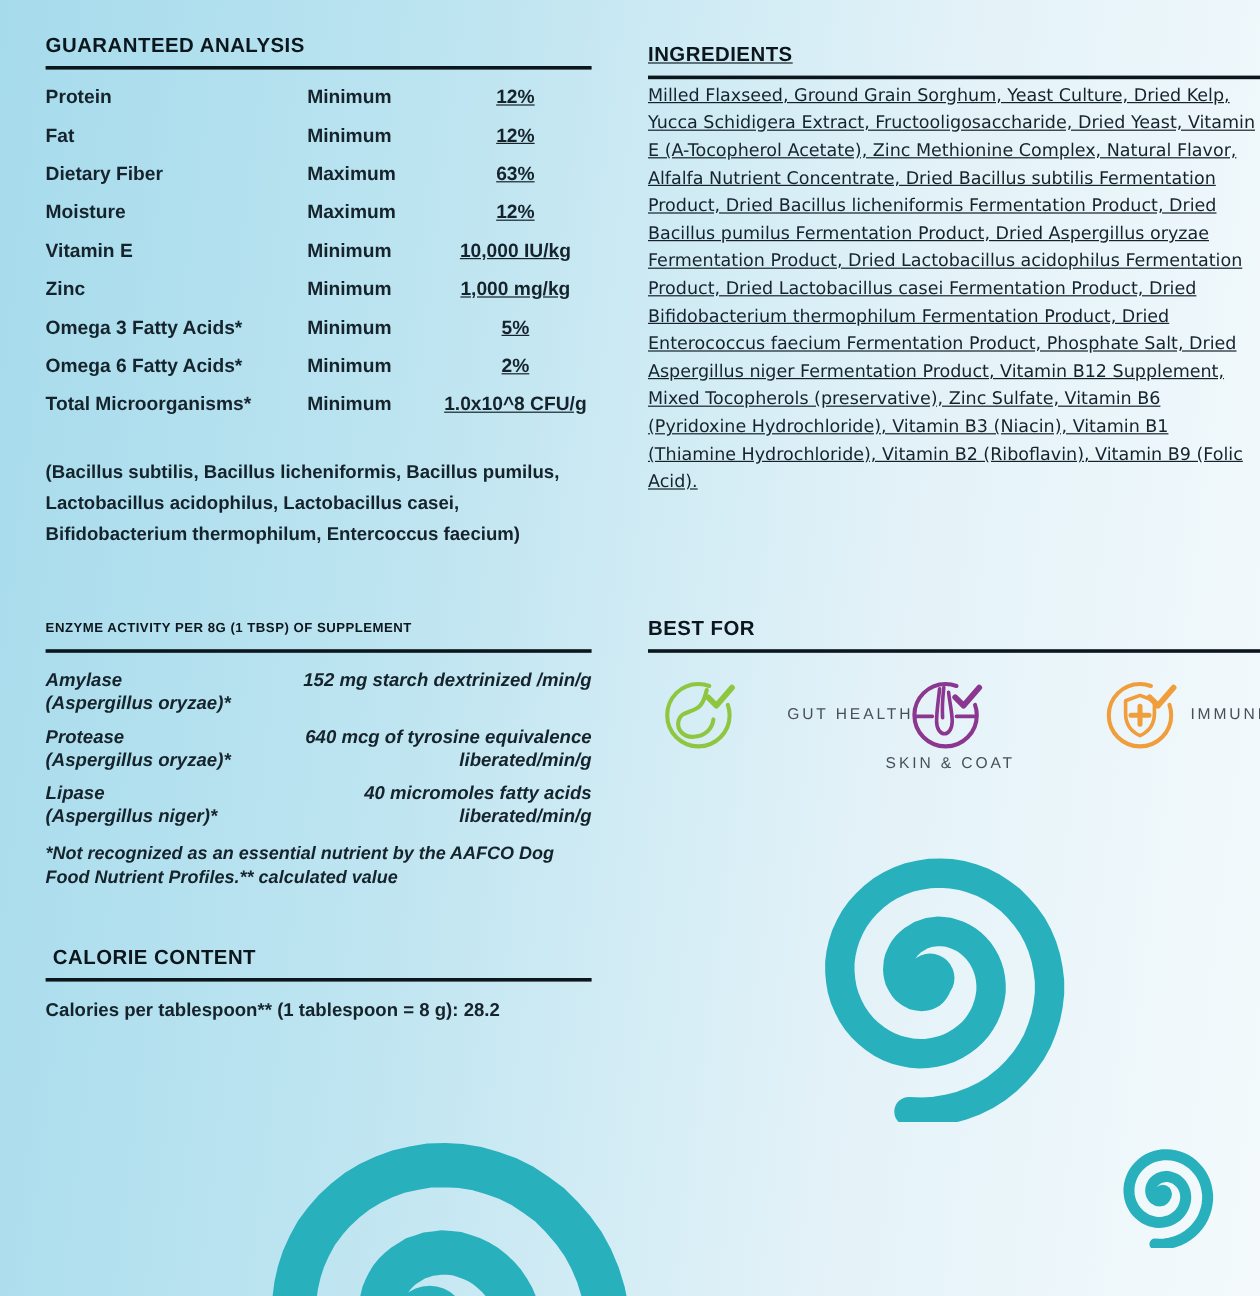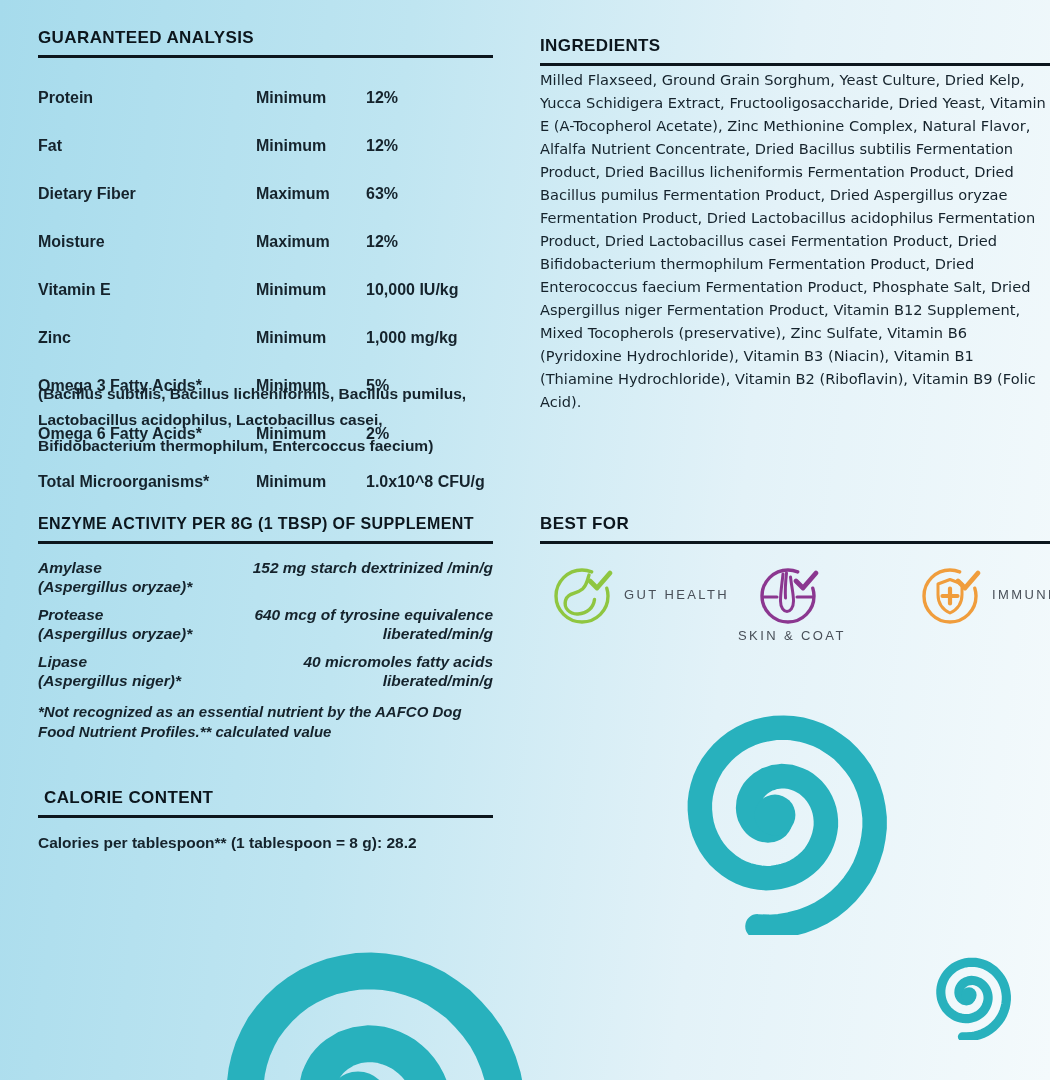--- a/index.html
+++ b/index.html
@@ -12,28 +12,28 @@
     color:var(--body);
   }
   .abs{position:absolute;left:0;right:0;}
   .col-left{position:absolute;left:38px;top:0;width:455px;height:100%;}
   .col-right{position:absolute;left:540px;top:0;width:508px;height:100%;}
   .section-title{
     font-size:17px;font-weight:800;letter-spacing:.4px;
     color:var(--heading);text-transform:uppercase;line-height:20px;
     white-space:nowrap;
   }
-  .section-title.small{font-size:16px;}
+  .section-title.small{font-size:11px;}
   .rule{height:0;border:none;border-top:3px solid var(--heading);margin:7px 0 0 0;}
   .rule.bleed{margin-right:-5px;}
   
   .ga-row{display:flex;align-items:baseline;font-size:16px;font-weight:700;margin-top:15px;line-height:17px;}
   .ga-name{width:218px;flex:none;}
-  .ga-basis{width:110px;flex:none;margin-top:16px;}
-  .ga-value{flex:1;text-align:left;}
+  .ga-basis{width:110px;flex:none;}
+  .ga-value{flex:1;text-align:center;text-decoration:underline;}
   .note{font-size:15.5px;font-weight:700;line-height:26px;}
   
   .enz-rows{margin-top:14px;}
   .enz-row{display:flex;margin-bottom:9px;font-style:italic;}
   .enz-left{width:210px;flex:none;font-size:15.5px;font-weight:700;line-height:19px;}
   .enz-value{flex:1;max-width:248px;margin-left:auto;text-align:right;font-size:15.5px;font-weight:700;line-height:19px;}
   .footnote{font-size:15px;font-weight:700;line-height:20px;font-style:italic;}
   .calorie-line{font-size:15.5px;font-weight:700;margin-top:16px;}
   
   .ingredients-text{
@@ -164,31 +164,31 @@
 
     <div class="abs" style="top:788px;">
       <div class="section-title" style="padding-left:6px;">CALORIE CONTENT</div>
       <hr class="rule">
       <div class="calorie-line">Calories per tablespoon** (1 tablespoon = 8 g): 28.2</div>
     </div>
   </div>
 
   <div class="col-right">
 
-    <div class="abs" style="top:36px;">
+    <div class="abs" style="top:36px;text-decoration:underline;">
       <div class="section-title">INGREDIENTS</div>
       <hr class="rule bleed">
       <div class="ingredients-text">Milled Flaxseed, Ground Grain Sorghum, Yeast Culture, Dried Kelp, Yucca Schidigera Extract, Fructooligosaccharide, Dried Yeast, Vitamin E (A-Tocopherol Acetate), Zinc Methionine Complex, Natural Flavor, Alfalfa Nutrient Concentrate, Dried Bacillus subtilis Fermentation Product, Dried Bacillus licheniformis Fermentation Product, Dried Bacillus pumilus Fermentation Product, Dried Aspergillus oryzae Fermentation Product, Dried Lactobacillus acidophilus Fermentation Product, Dried Lactobacillus casei Fermentation Product, Dried Bifidobacterium thermophilum Fermentation Product, Dried Enterococcus faecium Fermentation Product, Phosphate Salt, Dried Aspergillus niger Fermentation Product, Vitamin B12 Supplement, Mixed Tocopherols (preservative), Zinc Sulfate, Vitamin B6 (Pyridoxine Hydrochloride), Vitamin B3 (Niacin), Vitamin B1 (Thiamine Hydrochloride), Vitamin B2 (Riboflavin), Vitamin B9 (Folic Acid).</div>
     </div>
 
     <div class="abs" style="top:514px;height:160px;">
       <div class="section-title">BEST FOR</div>
       <hr class="rule bleed">
 
-      <div class="bf-item" style="left:8px;">
+      <div class="bf-item" style="left:8px;gap:32px;">
         <svg viewBox="0 0 68 68">
           <circle class="icon-stroke" cx="34" cy="36" r="26" stroke="var(--green)" stroke-width="3.4" stroke-dasharray="131.6 22.7 9.1 0"></circle>
           <path class="icon-stroke" stroke="var(--green)" stroke-width="3.4" d="M41 15 C39 21 39 25 34.5 29 C28 34.5 19.5 32.5 17.5 40.5 C15.5 48.5 22 54.5 30 54 C39.5 53.5 45.5 47.5 46.5 39.5"></path>
           <path class="icon-stroke" stroke="var(--green)" stroke-width="4.8" d="M42 21 L49 28 L62 13"></path>
         </svg>
         <span class="bf-label">GUT HEALTH</span>
       </div>
 
       <div class="bf-item" style="left:190px;flex-direction:column;">
         <svg viewBox="0 0 68 68">

